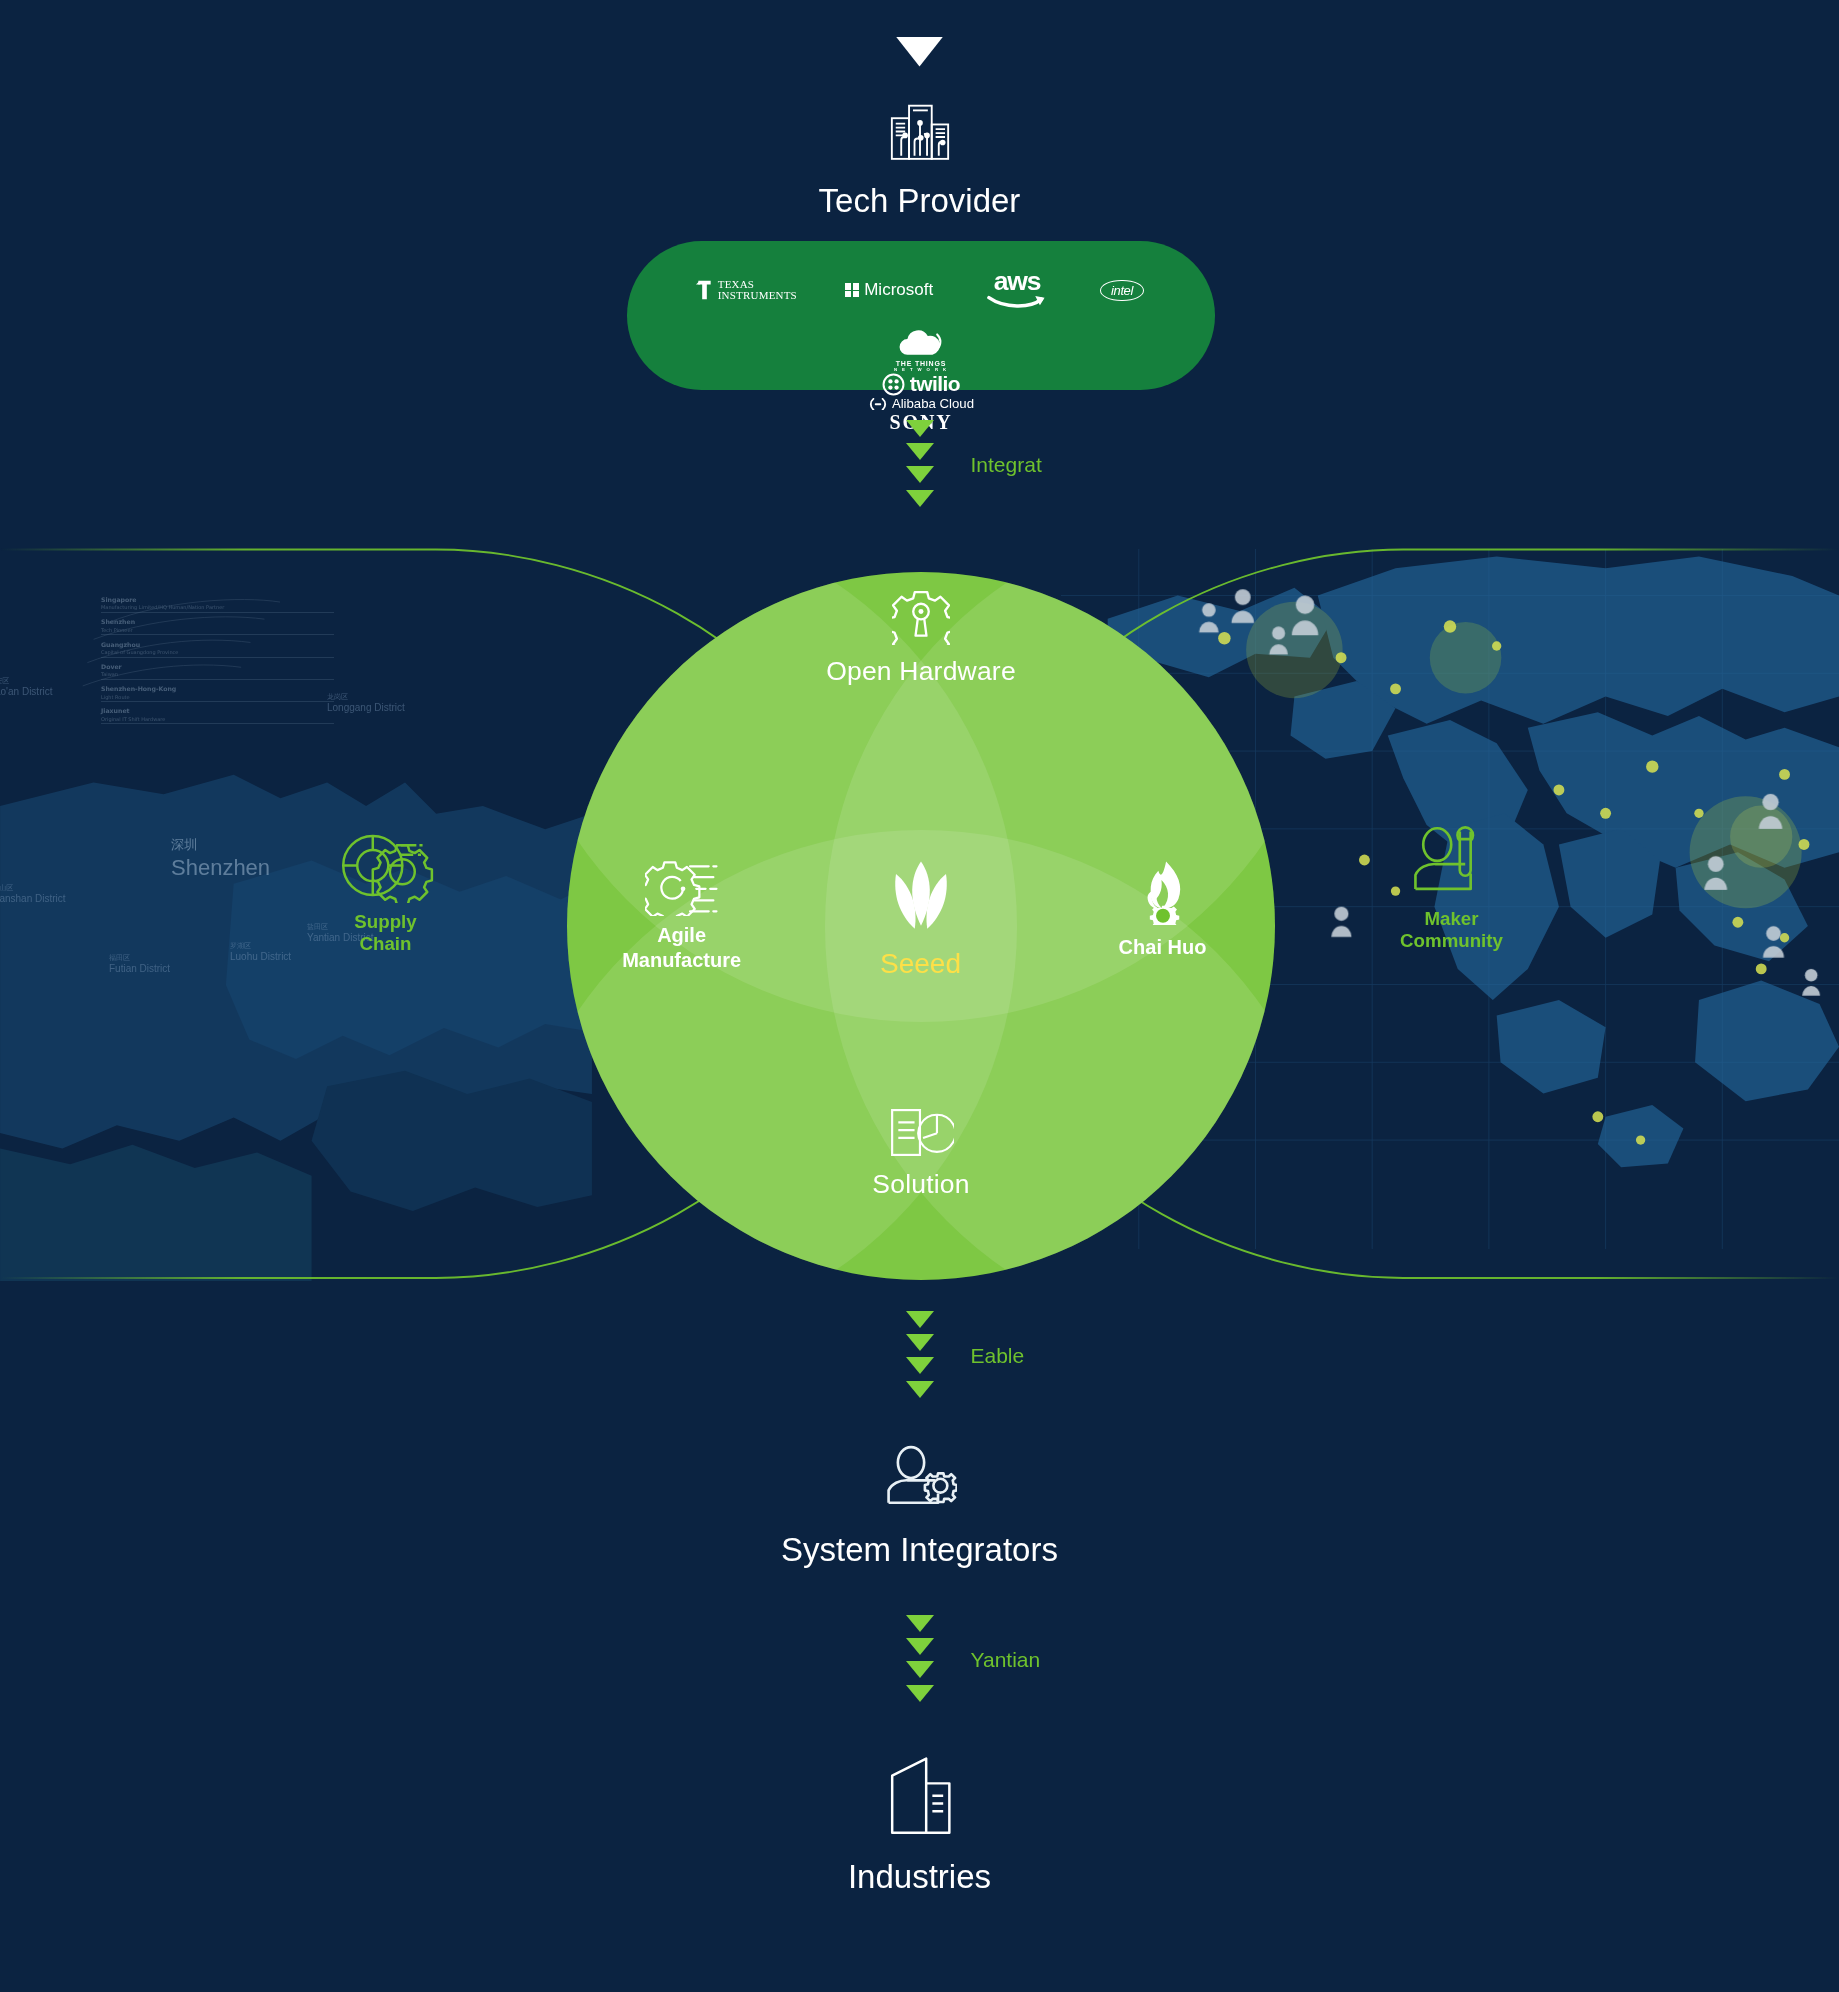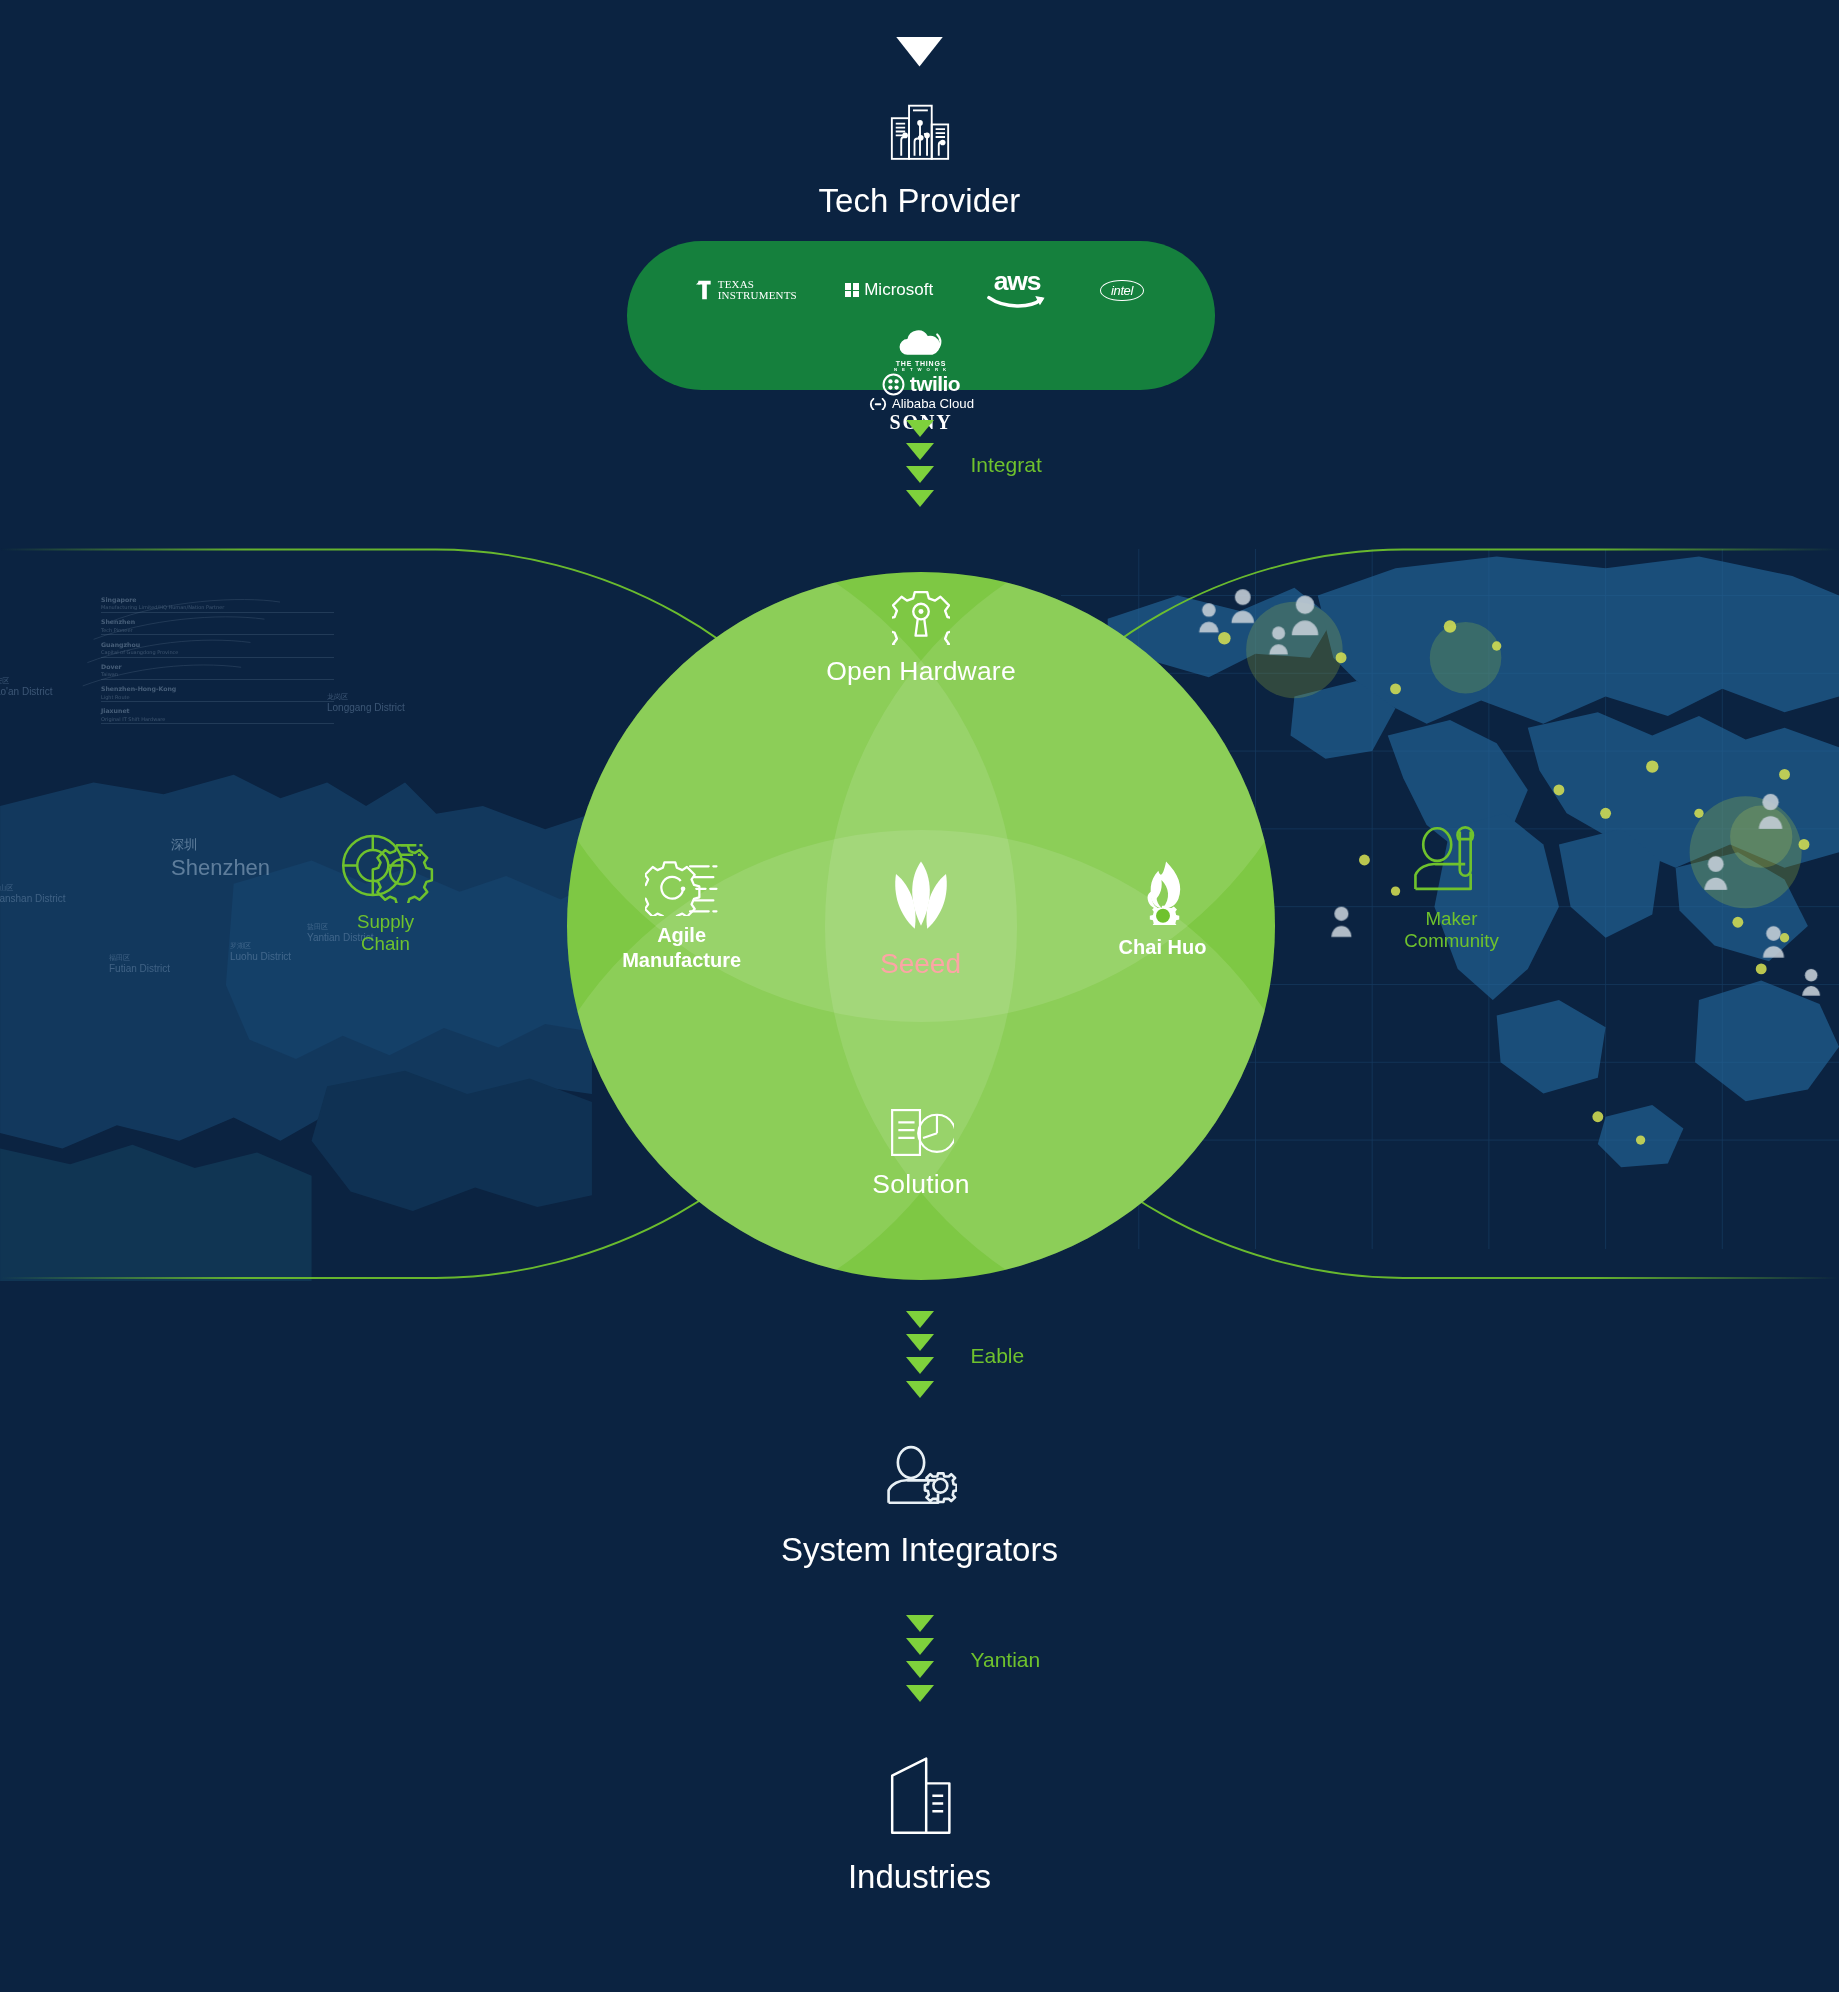--- a/index.html
+++ b/index.html
@@ -39,22 +39,22 @@
   .petal-bottom{left:-62px;top:258px;width:833px;height:833px;}
   .petal-left{left:-383px;top:-62px;width:833px;height:833px;}
   .petal-right{left:258px;top:-62px;width:833px;height:833px;}
 
   .node{position:absolute;text-align:center;}
   .node .ico{display:block;margin:0 auto;}
   .node .lbl{display:block;margin-top:7.8px;font-family:"Liberation Sans",sans-serif;}
 
   .lbl-white-lg{color:#fff;font-size:26.5px;font-weight:400;letter-spacing:0.2px;}
   .lbl-white-md{color:#fff;font-size:20px;font-weight:700;line-height:1.18;}
-  .lbl-white-seeed{color:#fca5a5;font-size:28px;font-weight:400;}
-  .lbl-green{color:#6fc22d;font-size:18.7px;font-weight:400;line-height:1.2;}
+  .lbl-white-seeed{color:#fde047;font-size:28px;font-weight:400;}
+  .lbl-green{color:#6fc22d;font-size:18.7px;font-weight:700;line-height:1.2;}
 
   
   .sec{position:absolute;width:100%;text-align:center;}
   .sec .title{font-family:"Liberation Sans",sans-serif;color:#fff;font-weight:400;}
 
   .arrow-group{position:absolute;left:0;width:100%;}
   .arrow-col{position:absolute;left:50%;transform:translateX(-50%);}
   .tri{width:0;height:0;margin:0 auto 6.2px auto;border-left:14px solid transparent;border-right:14px solid transparent;border-top:17px solid #7ed13c;}
   .arrow-text{position:absolute;left:50%;font-family:"Liberation Sans",sans-serif;color:#6fc22d;font-size:21px;white-space:nowrap;}
 

